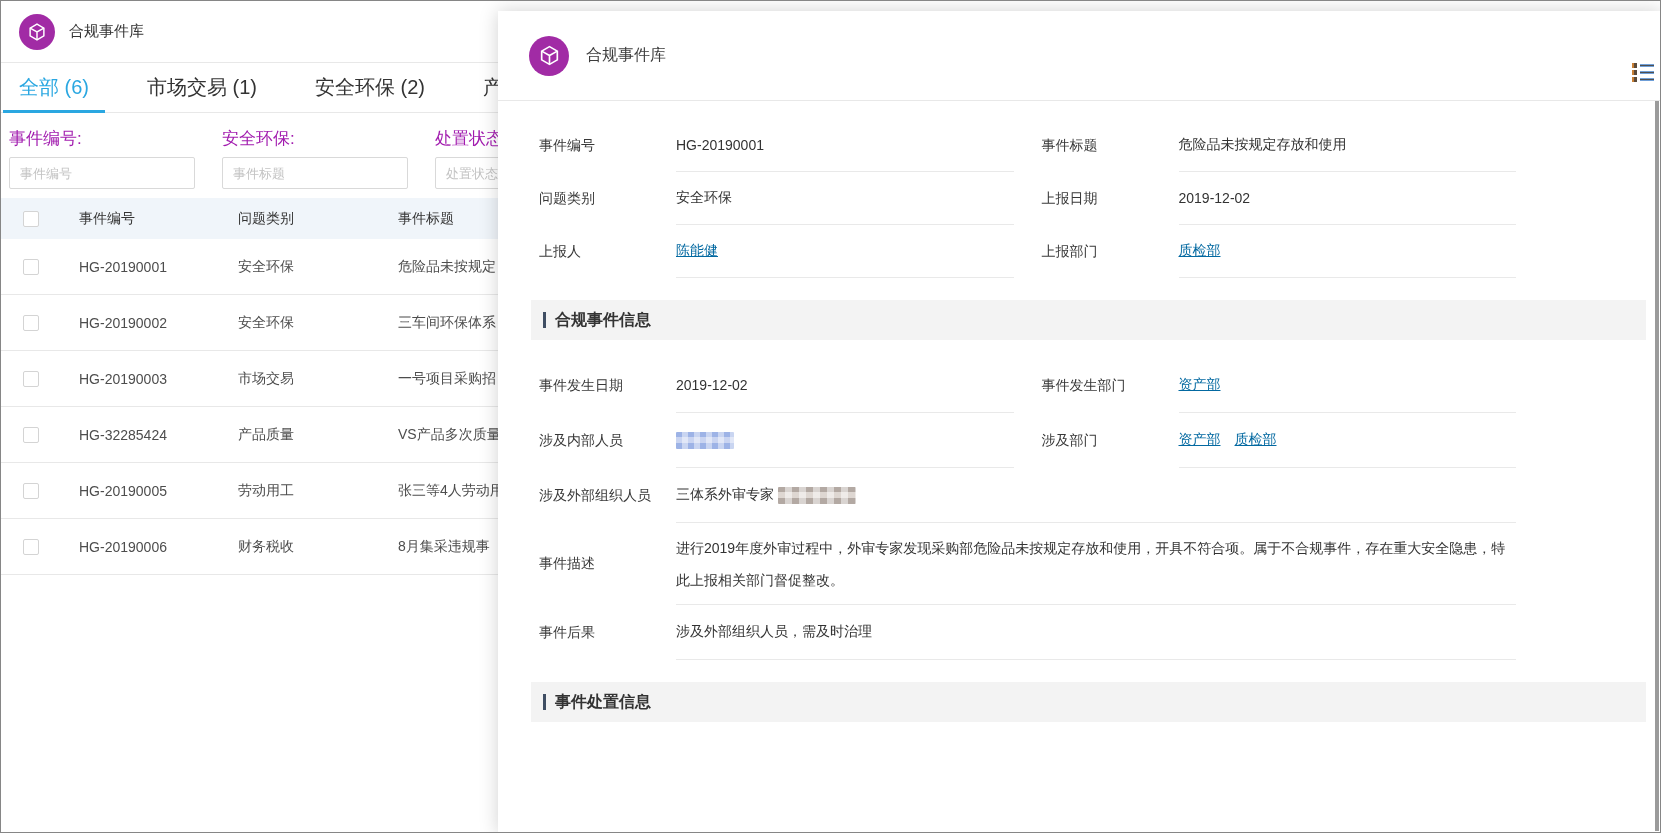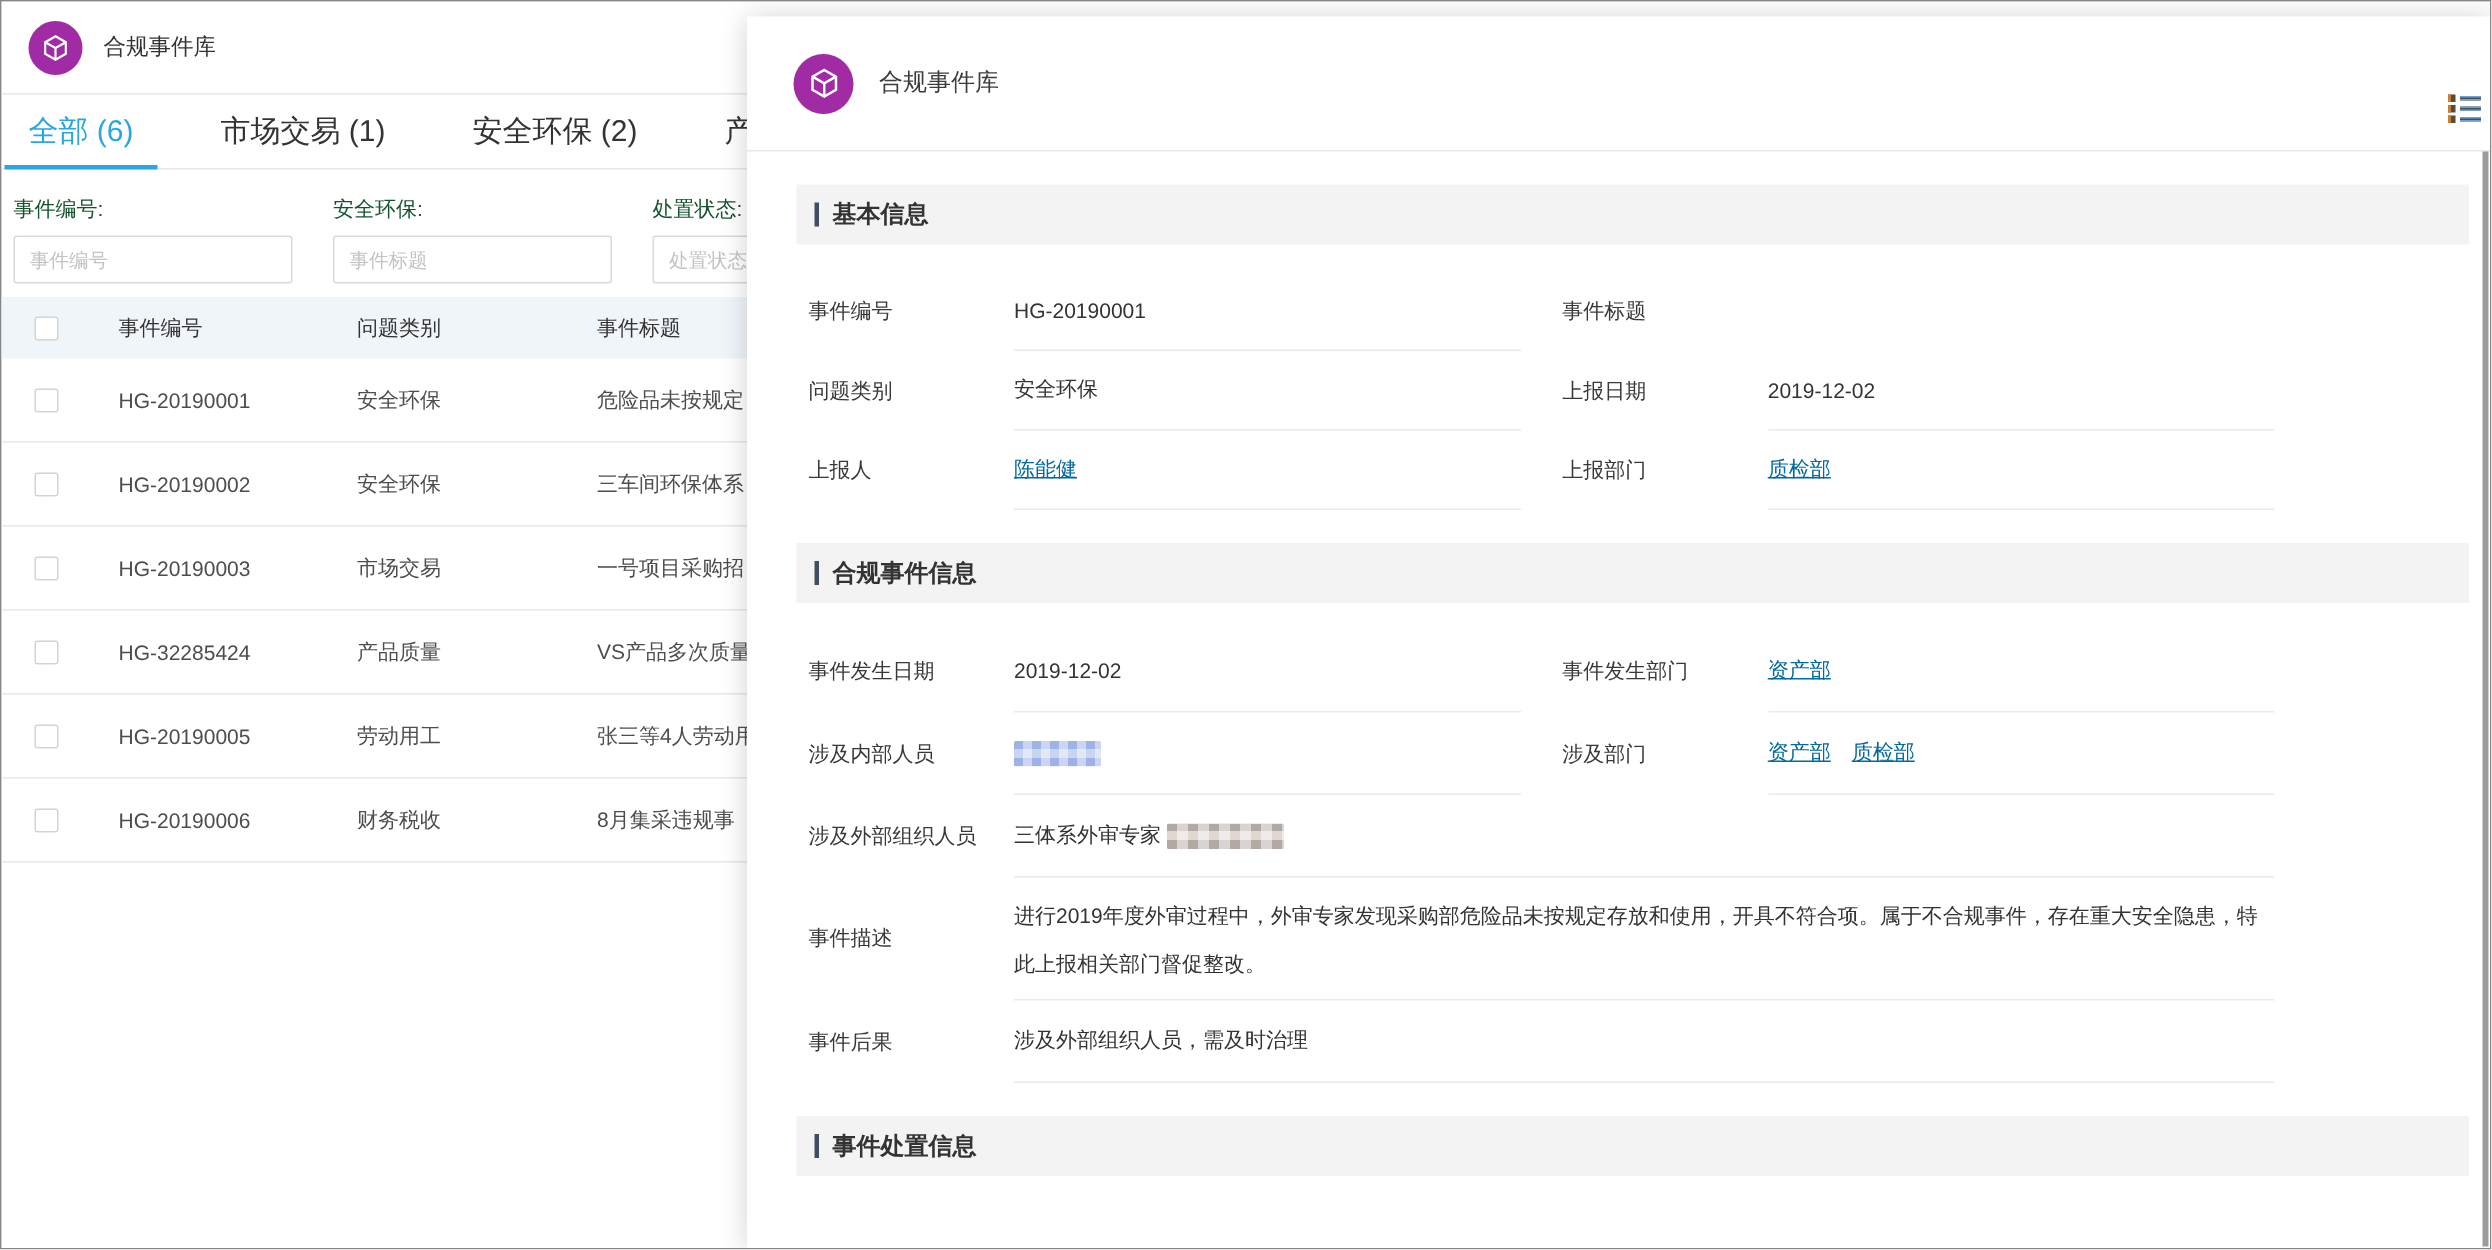--- a/index.html
+++ b/index.html
@@ -13,21 +13,21 @@
   .logo svg { width:22px; height:22px; }
   .bg-title { margin-left:14px; font-size:15px; color:#333; }
 
   .bg-tabs { height:50px; border-bottom:1px solid #e8e8e8; display:flex; padding-left:2px; }
   .tab { position:relative; padding:0 16px; margin-right:26px; font-size:20px; color:#333; display:flex; align-items:center; cursor:pointer; }
   .tab.active { color:#2aa7e1; }
   .tab.active::after { content:""; position:absolute; left:0; right:0; bottom:-1px; height:3px; background:#2aa7e1; }
 
   .bg-filters { display:flex; padding:16px 0 0 8px; }
   .filter-col { width:186px; margin-right:27px; }
-  .filter-label { font-size:14px; color:#14532d; height:20px; line-height:20px; }
+  .filter-label { font-size:17px; color:#a21caf; height:20px; line-height:20px; }
   .filter-input { margin-top:8px; width:100%; height:32px; border:1px solid #d9d9d9; border-radius:2px; padding:0 10px; font-size:13px; color:#333; outline:none; font-family:inherit; }
   .filter-input::placeholder { color:#c3c3c3; }
 
   .bg-table { margin-top:9px; }
   .t-row { display:flex; align-items:center; height:56px; border-bottom:1px solid #e8e8e8; font-size:14px; color:#4d4d4d; }
   .t-head { height:41px; background:#f0f5fa; border-bottom:none; color:#333; }
   .c0 { width:78px; padding-left:22px; flex:none; display:flex; align-items:center; }
   .c1 { width:159px; flex:none; }
   .c2 { width:160px; flex:none; }
   .c3 { flex:1; white-space:nowrap; overflow:hidden; }
@@ -189,30 +189,28 @@
             <span class="li-bullet"></span>
             <span class="li-bar"></span>
           </div>
         <div class="li-line">
             <span class="li-bullet"></span>
             <span class="li-bar"></span>
           </div>
       </div>
     </div>
 
-    <div class="section-bar">
-      <div class="section-title">基本信息</div>
-    </div>
     <div class="form">
       <div class="cell">
         <div class="f-label">事件编号</div>
         <div class="f-value">HG-20190001</div>
       </div>
       <div class="cell">
         <div class="f-label">事件标题</div>
+        <div class="f-value">危险品未按规定存放和使用</div>
       </div>
       <div class="cell">
         <div class="f-label">问题类别</div>
         <div class="f-value">安全环保</div>
       </div>
       <div class="cell">
         <div class="f-label">上报日期</div>
         <div class="f-value">2019-12-02</div>
       </div>
       <div class="cell">

